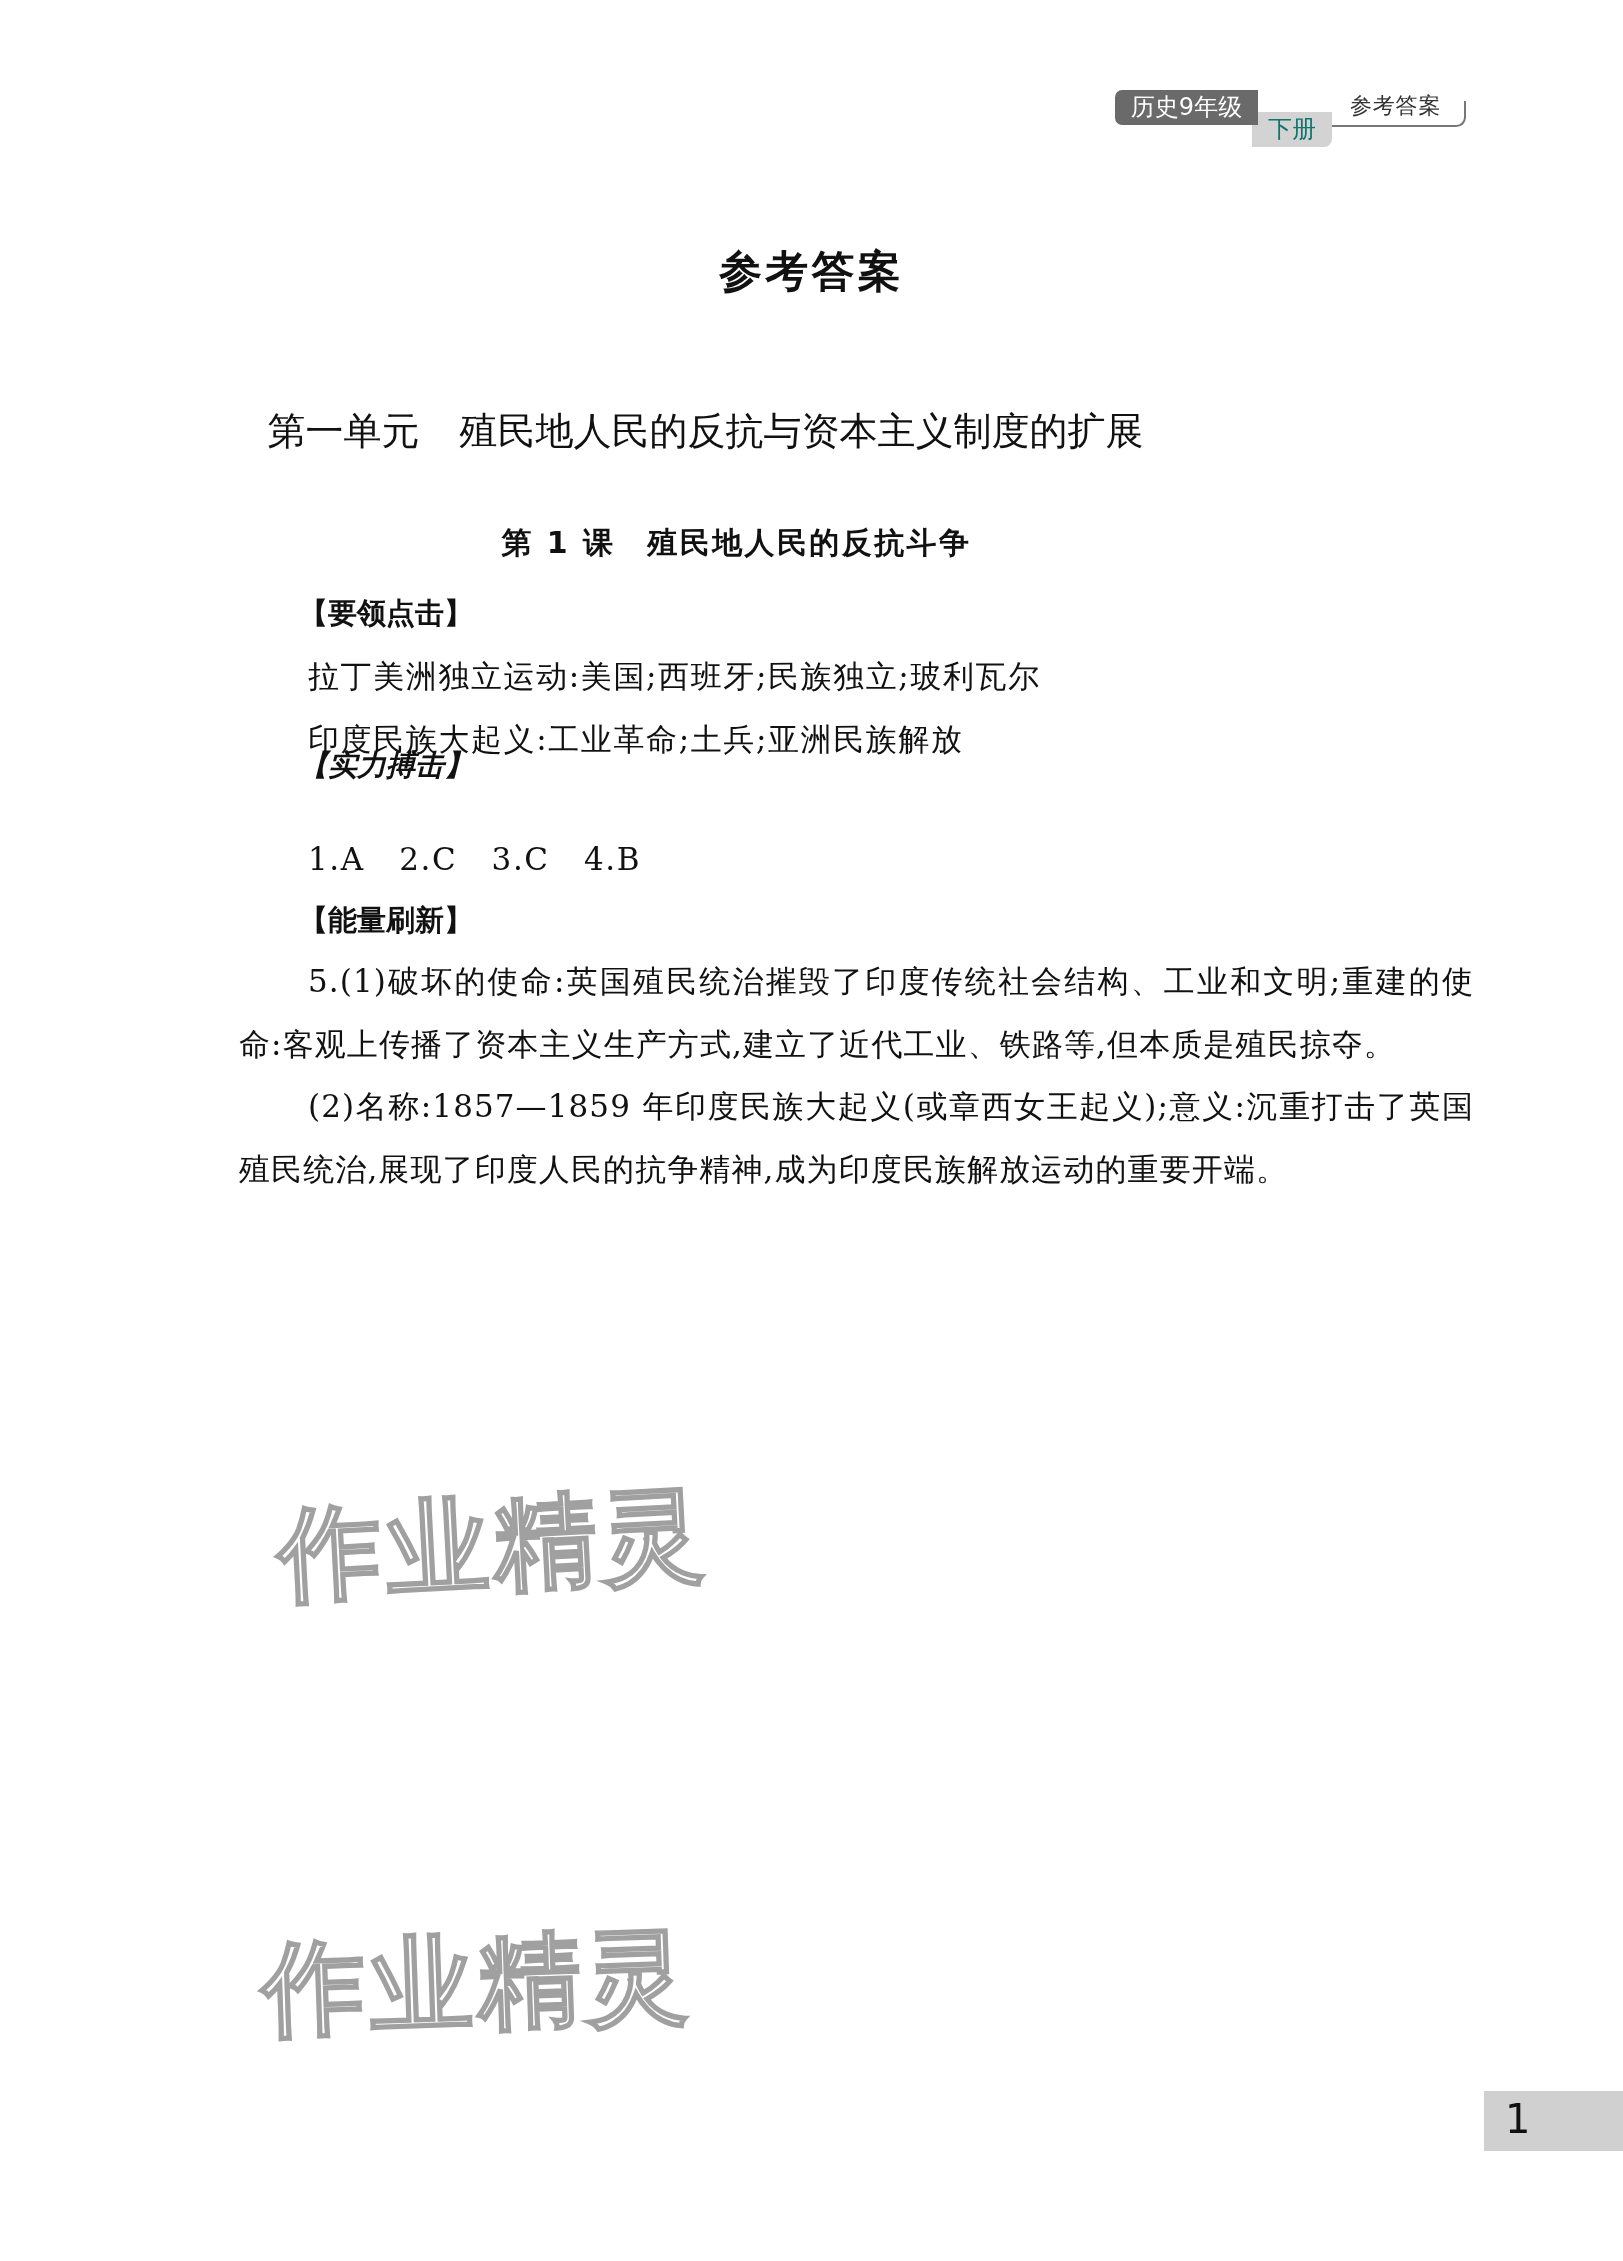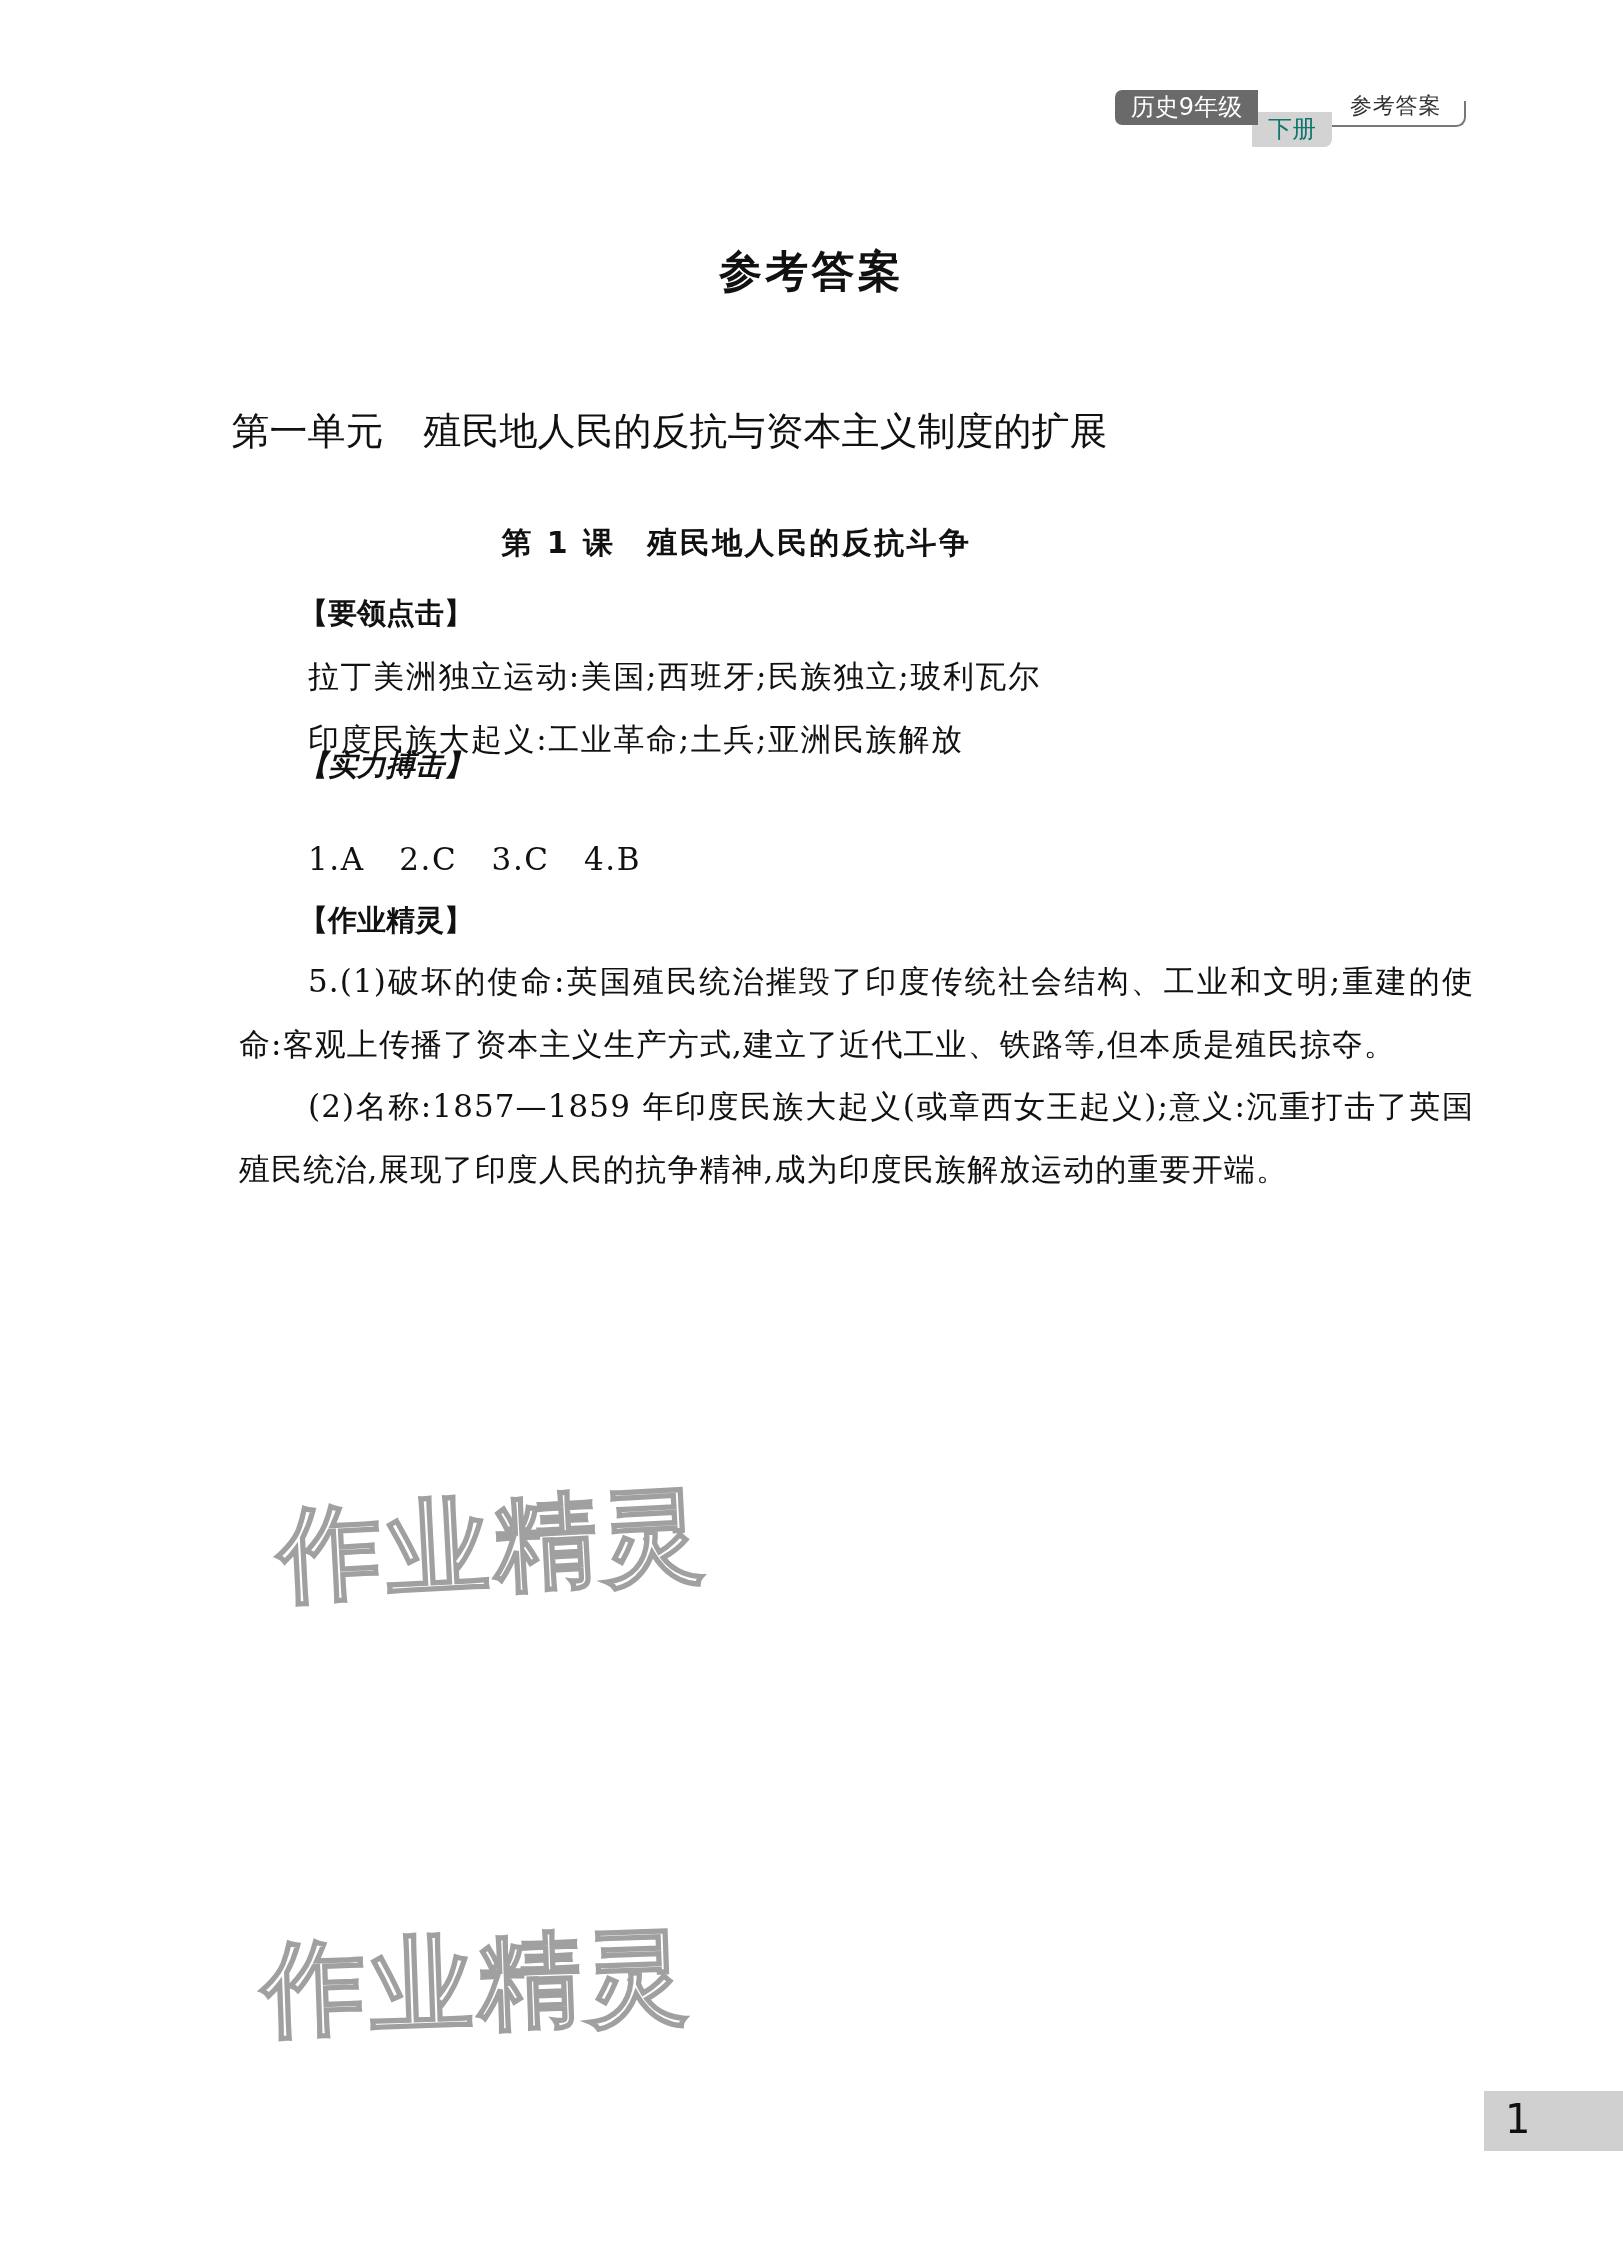--- a/index.html
+++ b/index.html
@@ -19,21 +19,21 @@
   .hdr .ans { position: absolute; left: 235px; top: 0; height: 35px;
               font-family: "DejaVu Sans", "Liberation Sans", sans-serif; font-size: 22px;
               line-height: 32px; color: #333; letter-spacing: 0.8px; }
   .hdr .curve { position: absolute; left: 137px; top: 11.3px; width: 214px; height: 26px;
                 border-bottom: 2.4px solid #777; border-right: 2.4px solid #777;
                 border-radius: 0 0 9.7px 0; box-sizing: border-box; }
 
   .title { position: absolute; left: 0; width: 1623px; top: 243px; text-align: center;
            font-size: 43px; font-weight: bold; letter-spacing: 3.2px; }
   .unit { position: absolute; left: 0; width: 1339px; top: 406px; text-align: center;
-          font-size: 38px; }
+          font-size: 38px; padding-left: 36px; }
   .unit .gap { display: inline-block; width: 40px; }
   .lesson { position: absolute; left: 0; width: 1473px; top: 523px; text-align: center;
             font-family: "DejaVu Sans", "Liberation Sans", sans-serif; font-weight: bold;
             font-size: 30px; letter-spacing: 2.4px; }
   .lesson .gap { display: inline-block; width: 32px; }
 
   .line { position: absolute; left: 308px; font-size: 31px; white-space: nowrap; letter-spacing: 1.6px; }
   .sec { position: absolute; left: 299px; font-family: "DejaVu Sans", "Liberation Sans", sans-serif;
          font-weight: bold; font-size: 29px; }
 
@@ -71,21 +71,21 @@
   <span>第 1 课</span><span class="gap"></span><span>殖民地人民的反抗斗争</span>
 </div>
 
 <div class="sec" style="top:594px;">【要领点击】</div>
 <div class="line" style="top:656px;">拉丁美洲独立运动:美国;西班牙;民族独立;玻利瓦尔</div>
 <div class="line" style="top:719px;">印度民族大起义:工业革命;土兵;亚洲民族解放</div>
 
 <div class="sec" style="top:746px;font-style:italic;">【实力搏击】</div>
 <div class="line" style="top:841px; white-space:pre;">1.A   2.C   3.C   4.B</div>
 
-<div class="sec" style="top:901px;">【作业精灵】</div>
+<div class="sec" style="top:901px;">【能量刷新】</div>
 <div class="para" style="top:950px;">5.(1)破坏的使命:英国殖民统治摧毁了印度传统社会结构、工业和文明;重建的使命:客观上传播了资本主义生产方式,建立了近代工业、铁路等,但本质是殖民掠夺。</div>
 <div class="para" style="top:1075px;">(2)名称:1857—1859 年印度民族大起义(或章西女王起义);意义:沉重打击了英国殖民统治,展现了印度人民的抗争精神,成为印度民族解放运动的重要开端。</div>
 
 <div class="wm wm1">作业精灵</div>
 <div class="wm wm2">作业精灵</div>
 
 <div class="pgbox">
   <div class="pgnum">1</div>
 </div>
 

